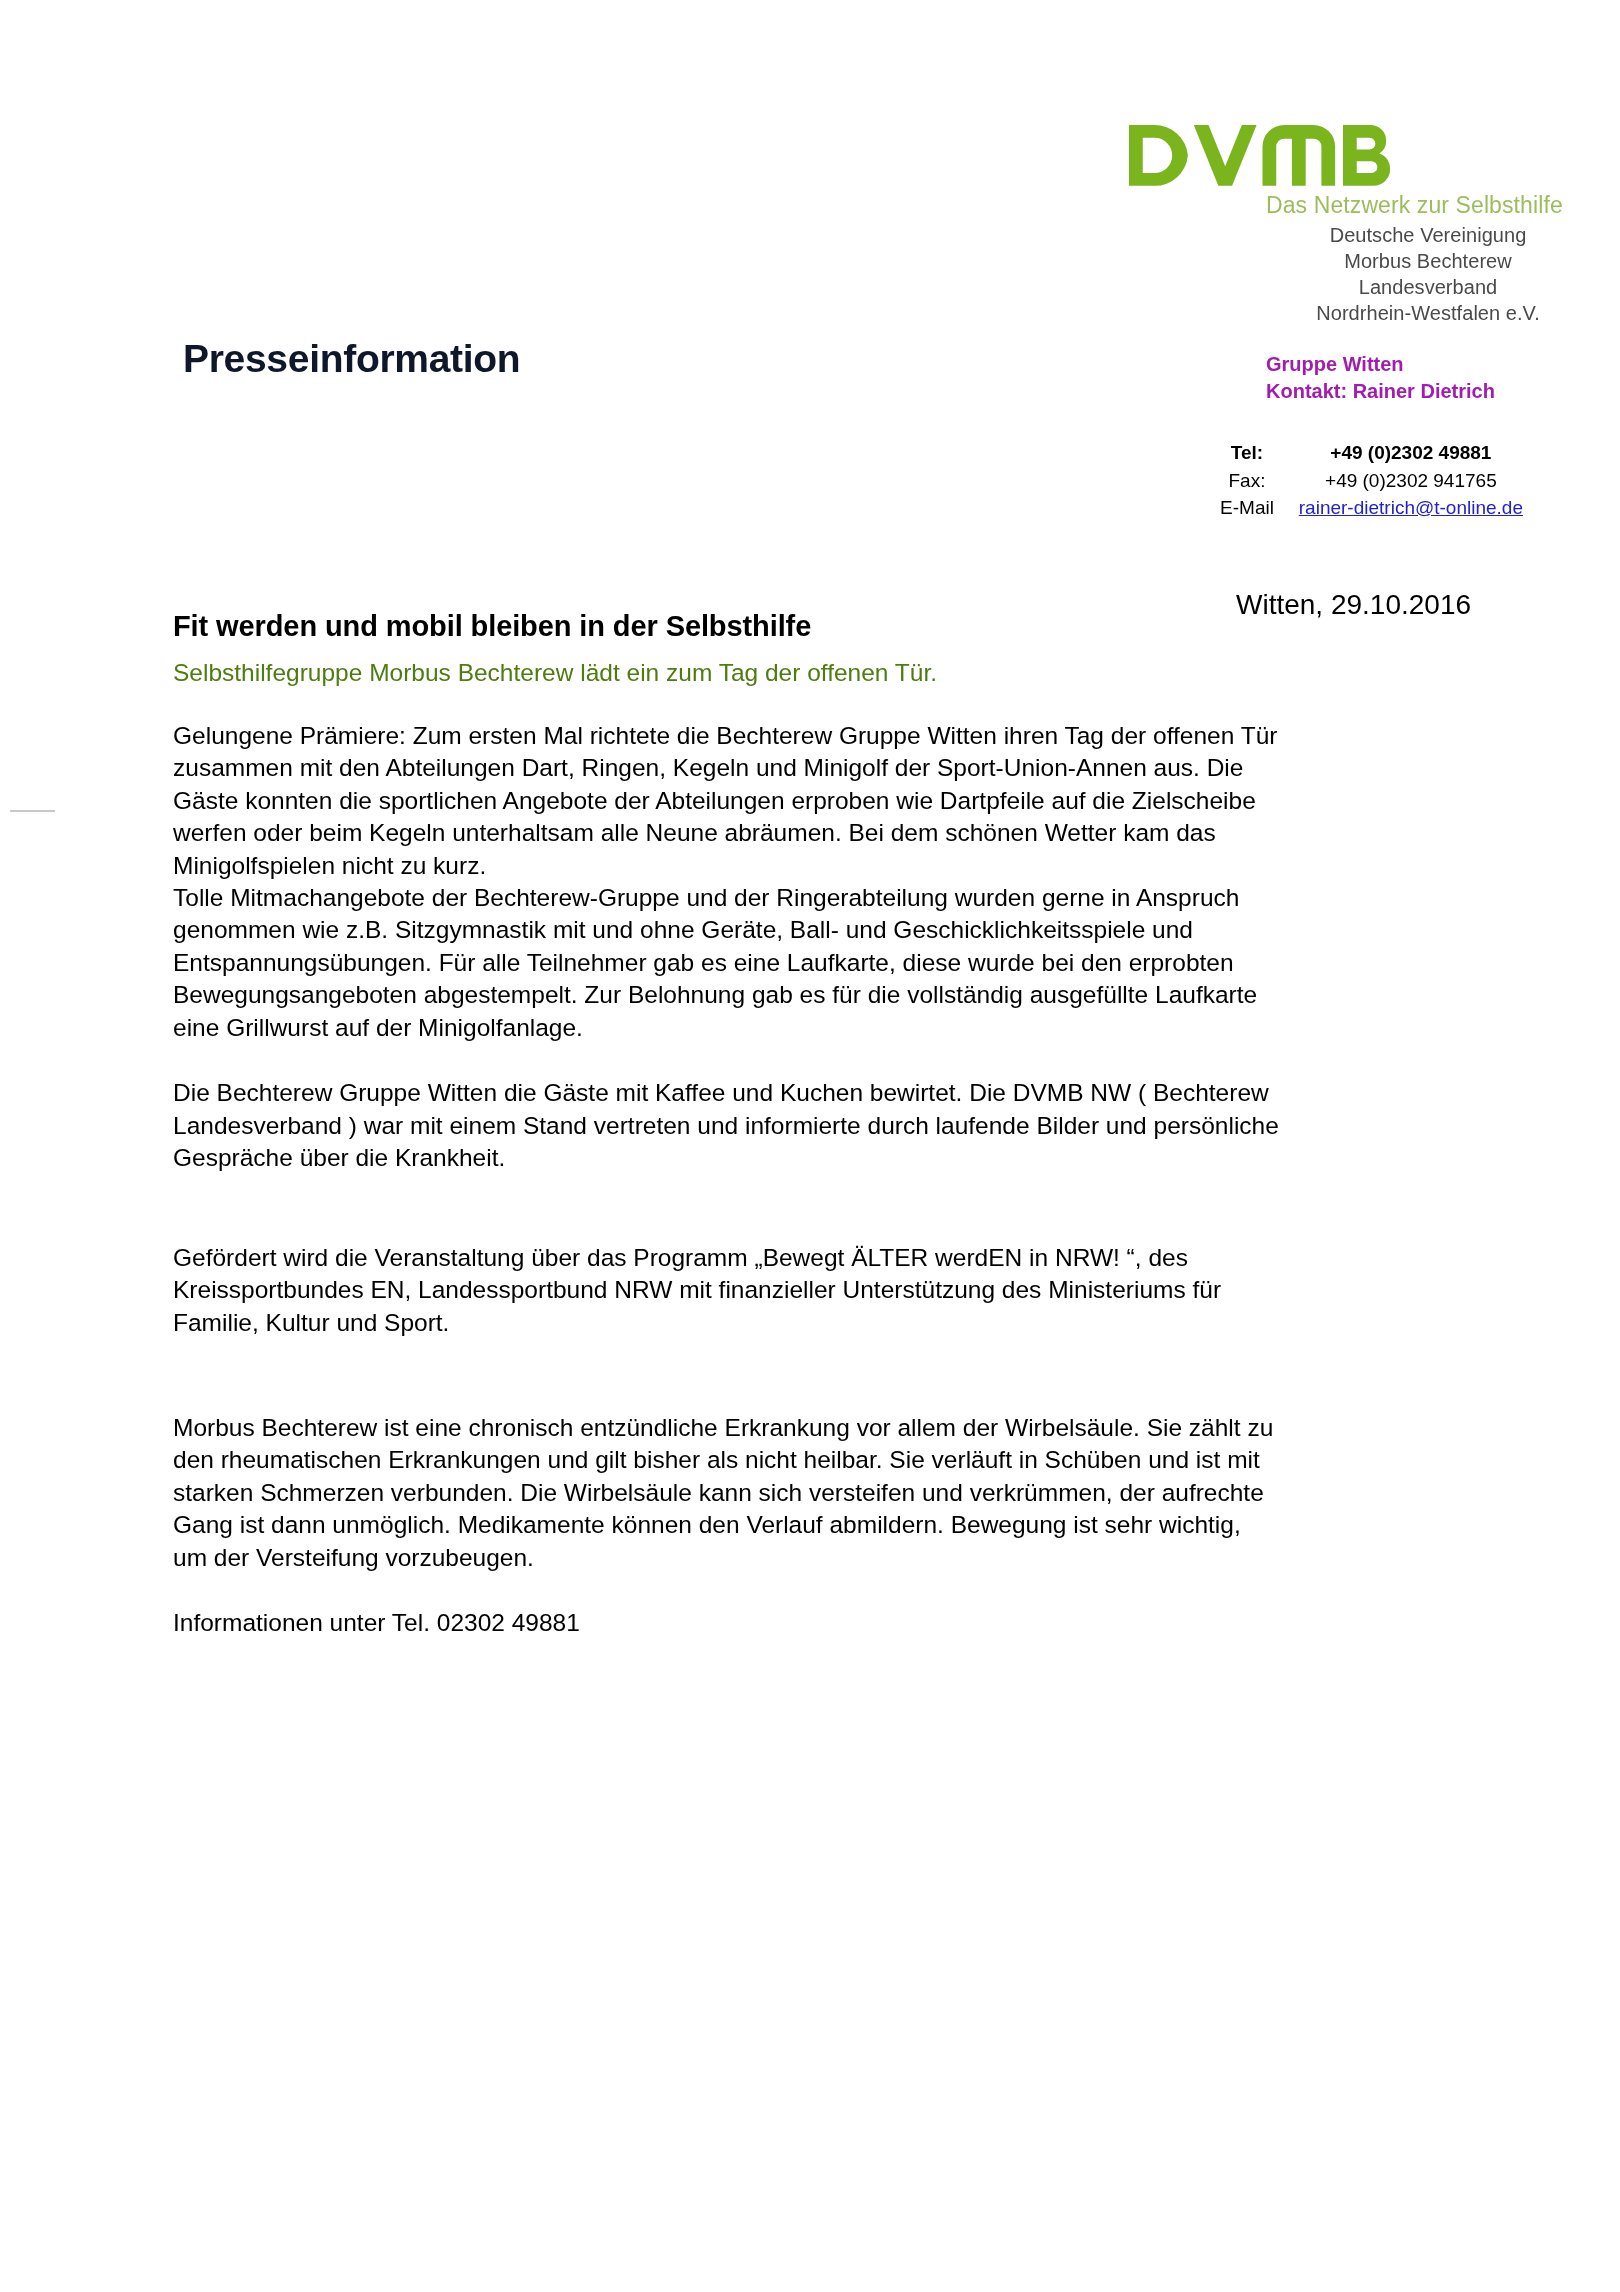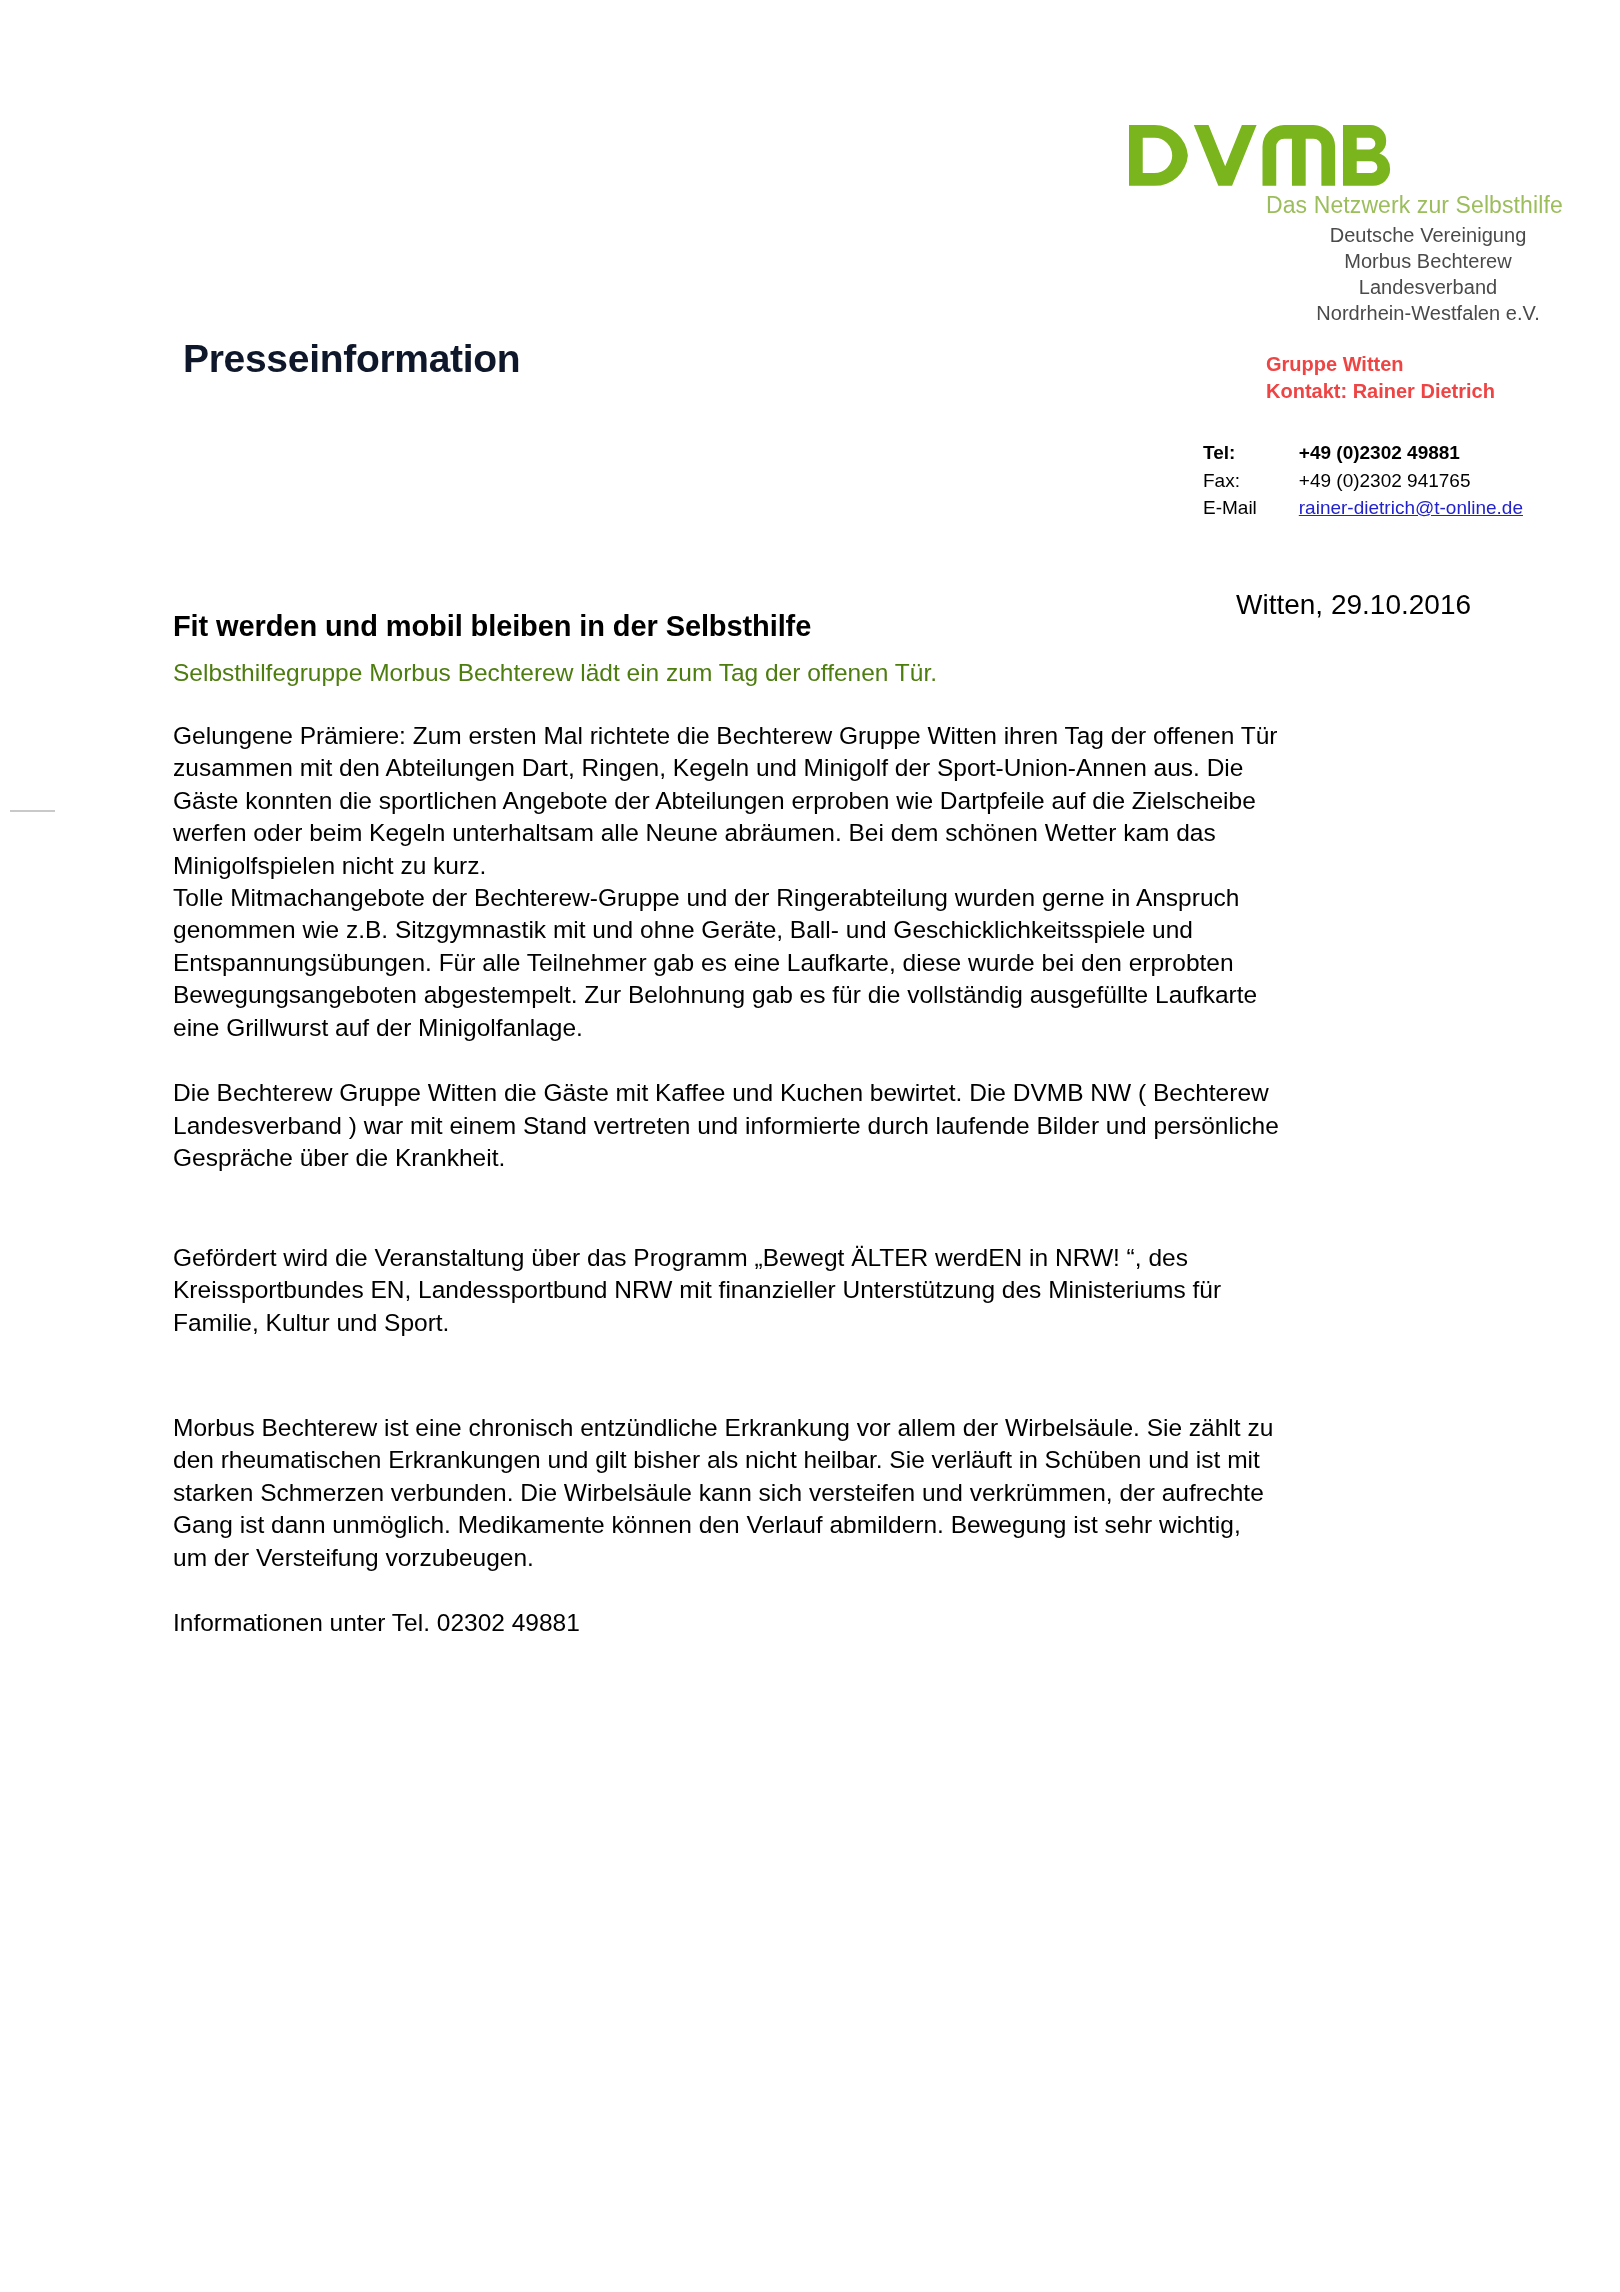--- a/index.html
+++ b/index.html
@@ -63,37 +63,38 @@
     text-align: center;
   }
 
   .org-lines div { white-space: nowrap; }
 
   .group-block {
     margin: 25.5px 0 0 137px;
     font-size: 20px;
     line-height: 1.32;
     font-weight: bold;
-    color: #ef4444;
+    color: #a21caf;
   }
 
   .group-block div { white-space: nowrap; }
 
   
   .contact {
     margin: 35px 0 0 74px;
     font-size: 19px;
     line-height: 1.45;
     border-collapse: collapse;
   }
 
   .contact td {
     padding: 0 0 0 0;
     vertical-align: top;
     white-space: nowrap;
+    text-align: center;
   }
 
   .contact td.label {
     width: 88px;
     padding-right: 7.8px;
   }
 
   .contact tr.tel td { font-weight: bold; }
 
   .contact a.email-link {

